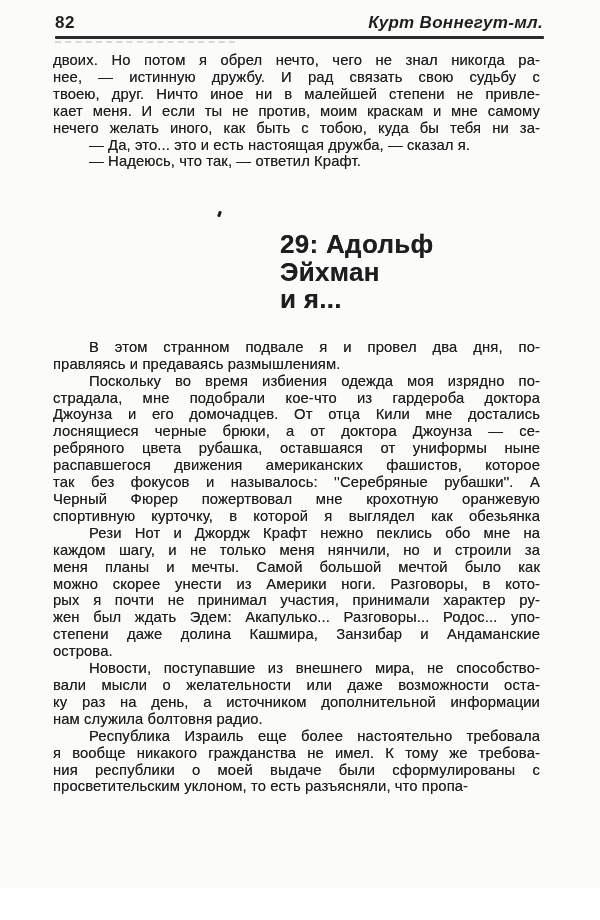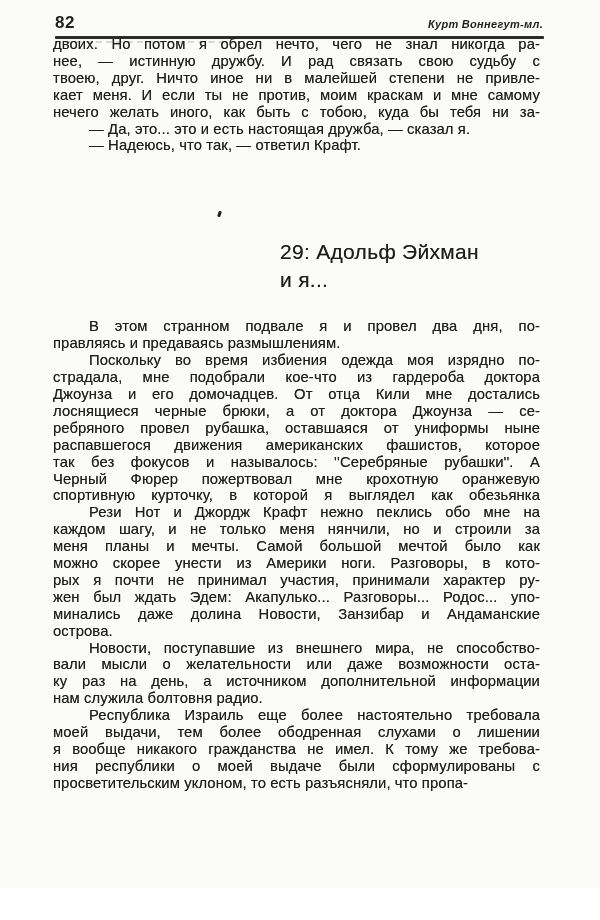--- a/index.html
+++ b/index.html
@@ -23,21 +23,21 @@
     display: flex;
     justify-content: space-between;
     align-items: baseline;
   }
   .page-num {
     font-size: 17px;
     font-weight: bold;
     letter-spacing: 0.5px;
   }
   .running-head {
-    font-size: 11px;
+    font-size: 17px;
     font-weight: bold;
     font-style: italic;
     letter-spacing: 0.3px;
   }
   .header-rule {
     position: absolute;
     top: 36px;
     left: 55px;
     right: 56px;
     height: 2.5px;
@@ -46,46 +46,46 @@
   }
   .header-rule-artifact {
     position: absolute;
     top: 41px;
     left: 55px;
     width: 180px;
     border-top: 2px dashed #d9d9d3;
   }
   .text-body {
     position: absolute;
-    top: 36px;
+    top: 52px;
     left: 53px;
     width: 487px;
     font-size: 14.8px;
     line-height: 16.9px;
     letter-spacing: 0.1px;
     text-shadow: 0 0 0.5px rgba(20,20,20,0.65);
   }
   .line {
     text-align: justify;
     text-align-last: justify;
     white-space: normal;
   }
   .line.last {
     text-align-last: left;
   }
   .line.indent {
     text-indent: 36px;
   }
   .block.heading {
-    margin-top: 84px;
+    margin-top: 61px;
     margin-bottom: 25px;
     padding-left: 227px;
-    font-size: 21px;
+    font-size: 26px;
     line-height: 27.5px;
-    font-weight: normal;
+    font-weight: bold;
     letter-spacing: 0.3px;
   }
   .block.heading .line {
     text-align: left;
     text-align-last: left;
     text-indent: 0;
   }
   .speck {
     position: absolute;
     left: 218px;
@@ -130,45 +130,44 @@
       </div>
       <div class="block paragraph">
         <div class="line indent">В этом странном подвале я и провел два дня, по-</div>
         <div class="line last">правляясь и предаваясь размышлениям.</div>
       </div>
       <div class="block paragraph">
         <div class="line indent">Поскольку во время избиения одежда моя изрядно по-</div>
         <div class="line">страдала, мне подобрали кое-что из гардероба доктора</div>
         <div class="line">Джоунза и его домочадцев. От отца Кили мне достались</div>
         <div class="line">лоснящиеся черные брюки, а от доктора Джоунза — се-</div>
-        <div class="line">ребряного провел рубашка, оставшаяся от униформы ныне</div>
+        <div class="line">ребряного цвета рубашка, оставшаяся от униформы ныне</div>
         <div class="line">распавшегося движения американских фашистов, которое</div>
         <div class="line">так без фокусов и называлось: ''Серебряные рубашки''. А</div>
         <div class="line">Черный Фюрер пожертвовал мне крохотную оранжевую</div>
         <div class="line">спортивную курточку, в которой я выглядел как обезьянка</div>
       </div>
       <div class="block paragraph">
         <div class="line indent">Рези Нот и Джордж Крафт нежно пеклись обо мне на</div>
         <div class="line">каждом шагу, и не только меня нянчили, но и строили за</div>
         <div class="line">меня планы и мечты. Самой большой мечтой было как</div>
         <div class="line">можно скорее унести из Америки ноги. Разговоры, в кото-</div>
         <div class="line">рых я почти не принимал участия, принимали характер ру-</div>
         <div class="line">жен был ждать Эдем: Акапулько... Разговоры... Родос... упо-</div>
-        <div class="line">минались даже долина Новости, Занзибар и Андаманские</div>
+        <div class="line">степени даже долина Кашмира, Занзибар и Андаманские</div>
         <div class="line last">острова.</div>
       </div>
       <div class="block paragraph">
         <div class="line indent">Новости, поступавшие из внешнего мира, не способство-</div>
         <div class="line">вали мысли о желательности или даже возможности оста-</div>
         <div class="line">ку раз на день, а источником дополнительной информации</div>
         <div class="line last">нам служила болтовня радио.</div>
       </div>
       <div class="block paragraph">
         <div class="line indent">Республика Израиль еще более настоятельно требовала</div>
-        <div class="line">моей выдачи, тем более ободренная слухами о лишении</div>
         <div class="line">я вообще никакого гражданства не имел. К тому же требова-</div>
         <div class="line">ния республики о моей выдаче были сформулированы с</div>
         <div class="line last">просветительским уклоном, то есть разъясняли, что пропа-</div>
       </div>
     </div>
 
   <div class="speck"></div>
 
 </div>
 

